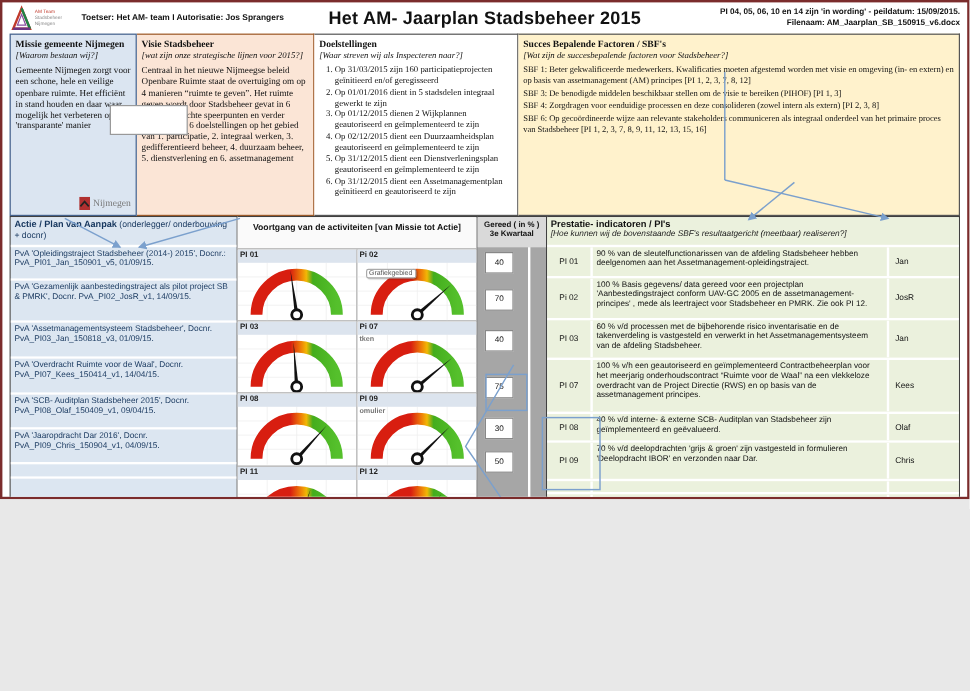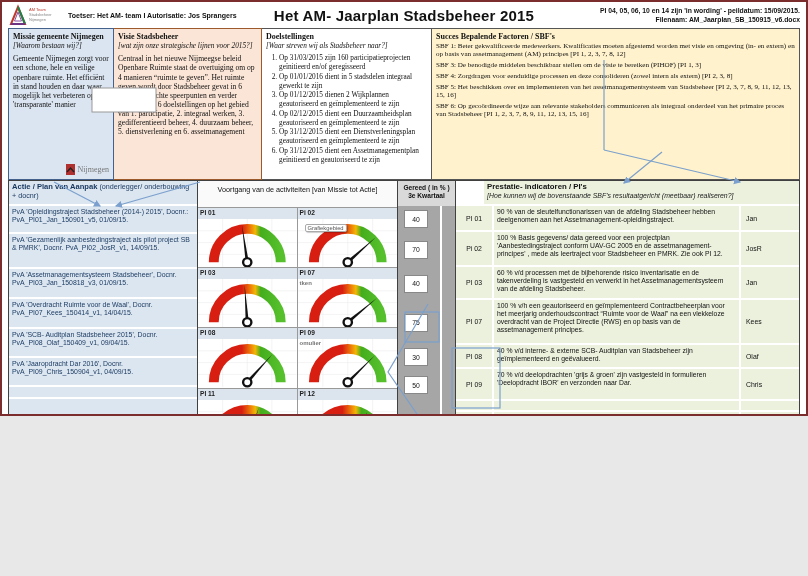--- a/index.html
+++ b/index.html
@@ -31,21 +31,21 @@
   .main{display:flex;height:390px;padding:0 6px;box-sizing:border-box;align-items:stretch;}
   .col-head{box-sizing:border-box;height:27px;font-size:7.2px;padding:2px 3px;line-height:1.15;}
   
   .acties{width:190px;display:flex;flex-direction:column;border:1px solid #404040;box-sizing:border-box;}
   .acties .col-head{background:#dce6f1;color:#17375e;border-bottom:2px solid #fff;}
   .acties .col-head b{font-size:7.6px;}
   .arow{background:#dce6f1;color:#17375e;font-size:6.9px;line-height:1.22;padding:2px 3px;box-sizing:border-box;
         border-bottom:2px solid #fff;overflow:hidden;flex:0 0 auto;}
   
   .gcol{width:200px;display:flex;flex-direction:column;border:1px solid #404040;border-left:none;box-sizing:border-box;}
-  .gcol .col-head{background:#fafafa;font-weight:normal;text-align:center;border-bottom:1px solid #999;padding-top:5px;}
+  .gcol .col-head{background:#fafafa;font-weight:bold;text-align:center;border-bottom:1px solid #999;padding-top:5px;}
   .ggrid{flex:1;display:grid;grid-template-columns:1fr 1fr;grid-auto-rows:1fr;}
   .gcell{position:relative;border-right:1px solid #999;border-bottom:1px solid #999;background:#fff;overflow:hidden;}
   .gcell:nth-child(2n){border-right:none;}
   .glabel{display:block;height:10px;background:#dce4ee;font-size:6.6px;font-weight:bold;color:#222;padding:1px 2px 0 2px;}
   .gplot{position:absolute;left:0;right:0;top:11px;bottom:0;}
   .gnote{position:absolute;left:2px;top:12px;font-size:6px;color:#777;font-weight:bold;z-index:3;}
   .gnote:empty{display:none;}
   .gtip{position:absolute;left:7px;top:16px;font-size:5.8px;color:#555;background:#fff;border:1px solid #aaa;
         padding:0 2px;border-radius:2px;z-index:3;box-shadow:1px 1px 1px rgba(0,0,0,.2);}
   .gtip:empty{display:none;}
@@ -53,21 +53,21 @@
   .gereed{width:58px;display:flex;flex-direction:column;box-sizing:border-box;border:1px solid #404040;border-left:none;}
   .gereed .col-head{background:#d9d9d9;font-size:6.6px;font-weight:bold;text-align:center;padding-top:3px;}
   .gereed-body{flex:1;background:#a6a6a6;position:relative;display:flex;flex-direction:column;}
   .gereed-body .vline{position:absolute;top:0;bottom:0;right:13px;width:2px;background:#fff;}
   .grow{flex:0 0 auto;display:flex;align-items:center;box-sizing:border-box;padding-left:6px;}
   .gval{width:22px;height:16px;background:#fff;border:1px solid #888;font-size:6.8px;display:flex;
         align-items:center;justify-content:center;}
   .gval:empty{visibility:hidden;}
   
   .pis{flex:1;display:flex;flex-direction:column;border:1px solid #404040;border-left:none;box-sizing:border-box;}
-  .pis .col-head{background:#ebf1dd;border-bottom:2px solid #fff;margin-left:28px;}
+  .pis .col-head{background:#ebf1dd;border-bottom:2px solid #fff;}
   .pis .col-head b{font-size:7.8px;}
   .pis .col-head i{display:block;font-size:6.9px;color:#222;}
   .prow{display:flex;background:#ebf1dd;border-bottom:2px solid #fff;box-sizing:border-box;overflow:hidden;flex:0 0 auto;}
   .pcode{width:38px;flex:0 0 auto;display:flex;align-items:center;justify-content:center;font-size:6.9px;
          border-right:2px solid #fff;box-sizing:border-box;}
   .ptext{flex:1;font-size:6.8px;line-height:1.2;padding:2px 3px;border-right:2px solid #fff;box-sizing:border-box;}
   .powner{width:58px;flex:0 0 auto;display:flex;align-items:center;padding-left:5px;font-size:6.9px;box-sizing:border-box;}
   
   .overlay{position:absolute;left:0;top:0;width:808px;height:576px;pointer-events:none;z-index:40;}
 </style>
@@ -107,36 +107,36 @@
         <span class="txt">Nijmegen</span>
       </div>
     </div>
     <div class="box box-visie">
       <h3>Visie Stadsbeheer</h3>
       <div class="sub">[wat zijn onze strategische lijnen voor 2015?]</div>
       <div class="body">Centraal in het nieuwe Nijmeegse beleid Openbare Ruimte staat de overtuiging om op 4 manieren “ruimte te geven”. Het ruimte geven wordt door Stadsbeheer gevat in 6 resultaatgerichte speerpunten en verder vertaalt naar 6 doelstellingen op het gebied van 1. participatie, 2. integraal werken, 3. gedifferentieerd beheer, 4. duurzaam beheer, 5. dienstverlening en 6. assetmanagement</div>
     </div>
     <div class="box box-doel">
       <h3>Doelstellingen</h3>
-      <div class="sub">[Waar streven wij als Stadsbeheer naar?]</div>
+      <div class="sub">[Waar streven wij als Inspecteren naar?]</div>
       <ol>
         <li>Op 31/03/2015 zijn 160 participatieprojecten geïnitieerd en/of geregisseerd</li>
         <li>Op 01/01/2016 dient in 5 stadsdelen integraal gewerkt te zijn</li>
         <li>Op 01/12/2015 dienen 2 Wijkplannen geautoriseerd en geïmplementeerd te zijn</li>
         <li>Op 02/12/2015 dient een Duurzaamheidsplan geautoriseerd en geïmplementeerd te zijn</li>
         <li>Op 31/12/2015 dient een Dienstverleningsplan geautoriseerd en geïmplementeerd te zijn</li>
         <li>Op 31/12/2015 dient een Assetmanagementplan geïnitieerd en geautoriseerd te zijn</li>
       </ol>
     </div>
     <div class="box box-sbf">
       <h3>Succes Bepalende Factoren / SBF's</h3>
+      <div class="sub">[Wat zijn de succesbepalende factoren voor Stadsbeheer?]</div>
       <p>SBF 1: Beter gekwalificeerde medewerkers. Kwalificaties moeten afgestemd worden met visie en omgeving (in- en extern) en op basis van assetmanagement (AM) principes [PI 1, 2, 3, 7, 8, 12]</p>
       <p>SBF 3: De benodigde middelen beschikbaar stellen om de visie te bereiken (PIHOF) [PI 1, 3]</p>
       <p>SBF 4: Zorgdragen voor eenduidige processen en deze consolideren (zowel intern als extern) [PI 2, 3, 8]</p>
-      <p>SBF 5: Het beschikken over en implementeren van het assetmanagementsysteem van Stadsbeheer [PI 2, 3, 7, 8, 9, 11, 12, 13, 15, 16]</p>
       <p>SBF 6: Op gecoördineerde wijze aan relevante stakeholders communiceren als integraal onderdeel van het primaire proces van Stadsbeheer [PI 1, 2, 3, 7, 8, 9, 11, 12, 13, 15, 16]</p>
     </div>
   </div>
 
   <div class="main">
 
     <div class="acties">
       <div class="col-head">
         <b>Actie / Plan van Aanpak</b>
         <span>(onderlegger/ onderbouwing + docnr)</span>

